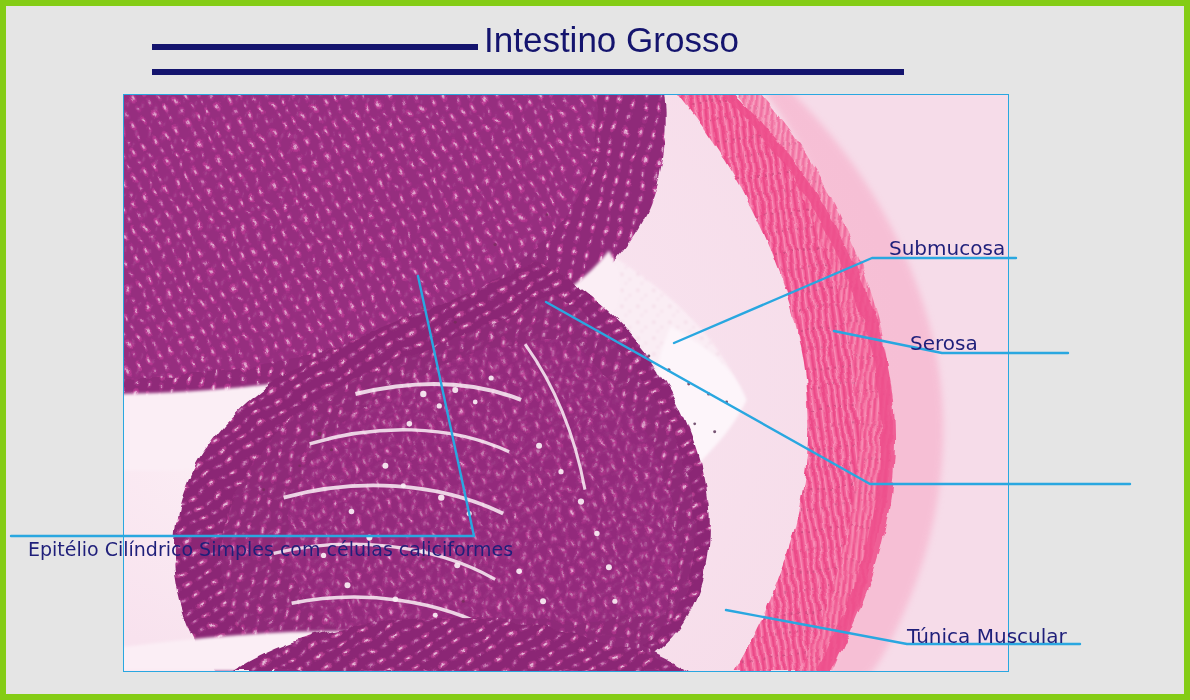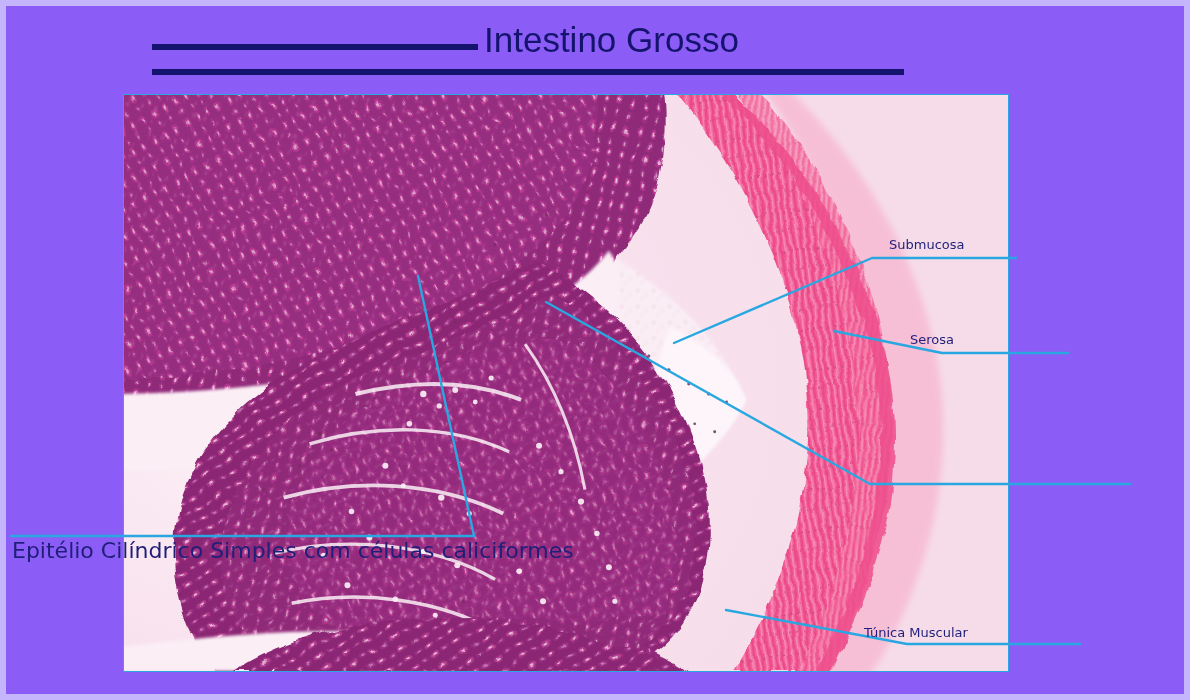--- a/index.html
+++ b/index.html
@@ -5,23 +5,23 @@
 <style>
   html, body {
     margin: 0;
     padding: 0;
     background: #ffffff;
   }
   #page {
     position: relative;
     width: 1190px;
     height: 700px;
-    background: #8b5cf6;
+    background: #e5e5e5;
     box-sizing: border-box;
-    border: 6px solid #c4b5fd;
+    border: 6px solid #84cc16;
     overflow: hidden;
     font-family: "Liberation Sans", sans-serif;
   }
 
   
   #title-text {
     position: absolute;
     left: 478px;
     top: 16px;
     font-size: 35px;
@@ -92,31 +92,31 @@
     width: 1190px;
     height: 700px;
     pointer-events: none;
   }
 
   
   .label {
     position: absolute;
     color: #1f1f7a;
     font-family: "DejaVu Sans", sans-serif;
-    font-size: 13px;
+    font-size: 20px;
     line-height: 1;
     white-space: nowrap;
   }
   #label-submucosa   { left: 883px; top: 232px; }
   #label-serosa      { left: 904px; top: 327px; }
   #label-glandula    { left: 879px; top: 462px; }
-  #label-tunica      { left: 858px; top: 620px; text-align: center; }
+  #label-tunica      { left: 901px; top: 620px; text-align: center; }
   #label-epitelio    {
-    left: 6px; top: 534px;
-    font-size: 22px;
+    left: 22px; top: 534px;
+    font-size: 19px;
   }
 </style>
 </head>
 <body>
 
 <div id="page">
 
   <div class="title-rule" id="title-rule-top"></div>
   <div id="title-text">Intestino Grosso</div>
   <div class="title-rule" id="title-rule-bottom"></div>

